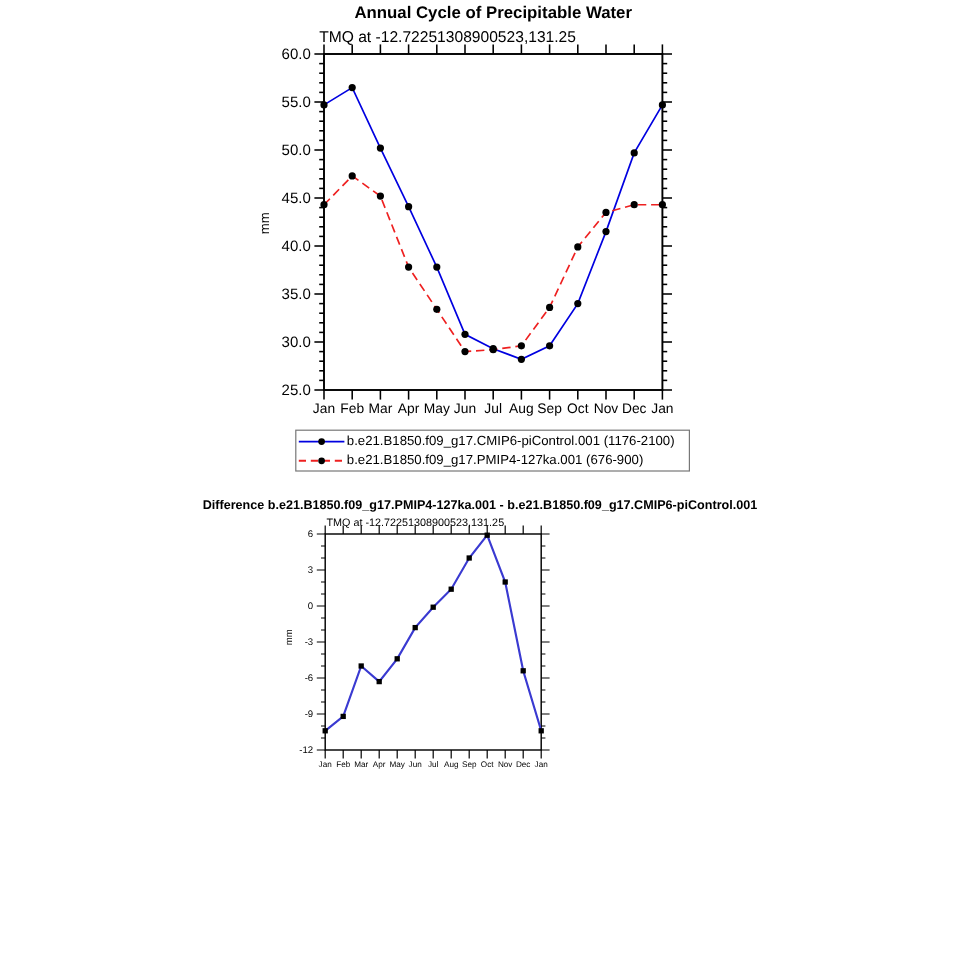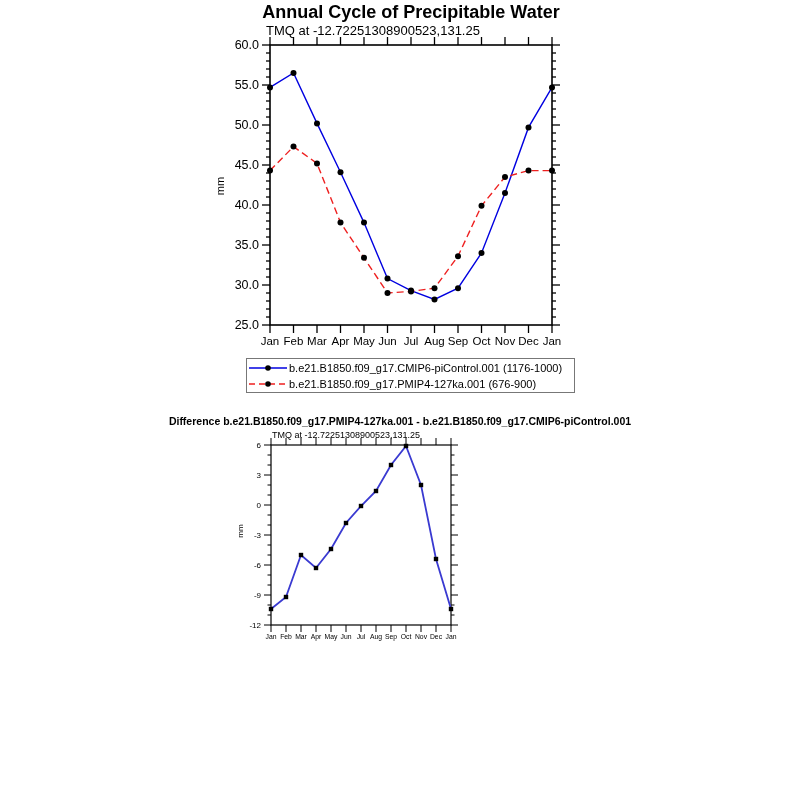--- a/index.html
+++ b/index.html
@@ -1,19 +1,19 @@
 <!DOCTYPE html>
 <html><head>
 <meta charset="utf-8">
 <style>
   html,body{margin:0;padding:0;background:#ffffff;}
   .page{position:relative;width:800px;height:800px;background:#ffffff;overflow:hidden;
         font-family:"Liberation Sans", sans-serif;color:#000;}
   .chart-title-main{position:absolute;left:111px;top:2px;width:600px;text-align:center;
-        font-size:18px;font-weight:bold;}
+        font-size:14px;font-weight:bold;}
   .chart-subtitle-main{position:absolute;left:266px;top:23px;font-size:13px;}
   .plot-svg{position:absolute;}
   #plot0{left:200px;top:35px;width:390px;height:320px;}
   #plot1{left:225px;top:436px;width:250px;height:214px;}
   .legend-box{position:absolute;left:246px;top:358px;width:329px;height:35px;
         border:1px solid #777;box-sizing:border-box;background:#fff;
         display:flex;flex-direction:column;justify-content:center;}
   .legend-row{display:flex;align-items:center;height:16px;}
   .legend-sample{width:42px;height:14px;flex:0 0 42px;}
   .legend-label{font-size:11px;line-height:16px;white-space:nowrap;}
@@ -180,21 +180,21 @@
       <circle cx="328.5" cy="135.60000000000002" r="3" fill="#000000"></circle>
       <circle cx="352" cy="135.60000000000002" r="3" fill="#000000"></circle>
     </svg>
 
   <div class="legend-box">
     <div class="legend-row">
       <svg class="legend-sample" viewBox="0 0 42 14">
           <line x1="2" x2="40" y1="7" y2="7" stroke="#0000e0" stroke-width="1.6"></line>
           <circle cx="21" cy="7" r="2.8" fill="#000000"></circle>
         </svg>
-      <span class="legend-label">b.e21.B1850.f09_g17.CMIP6-piControl.001 (1176-1000)</span>
+      <span class="legend-label">b.e21.B1850.f09_g17.CMIP6-piControl.001 (1176-2100)</span>
     </div>
     <div class="legend-row">
       <svg class="legend-sample" viewBox="0 0 42 14">
           <line x1="2" x2="40" y1="7" y2="7" stroke="#ee2020" stroke-width="1.6" stroke-dasharray="6 4"></line>
           <circle cx="21" cy="7" r="2.8" fill="#000000"></circle>
         </svg>
       <span class="legend-label">b.e21.B1850.f09_g17.PMIP4-127ka.001 (676-900)</span>
     </div>
   </div>
 

